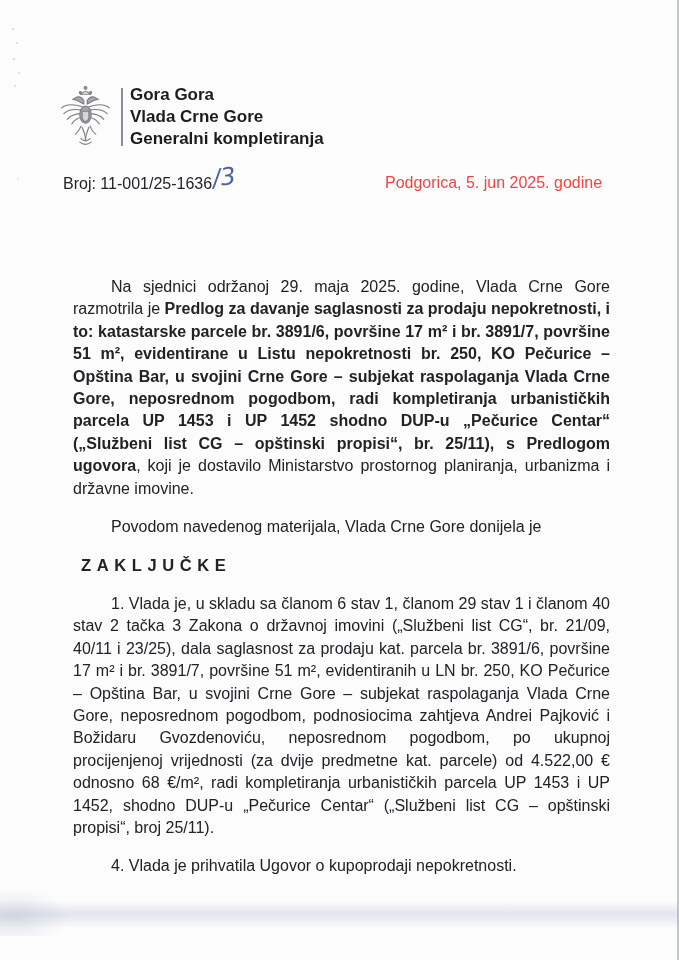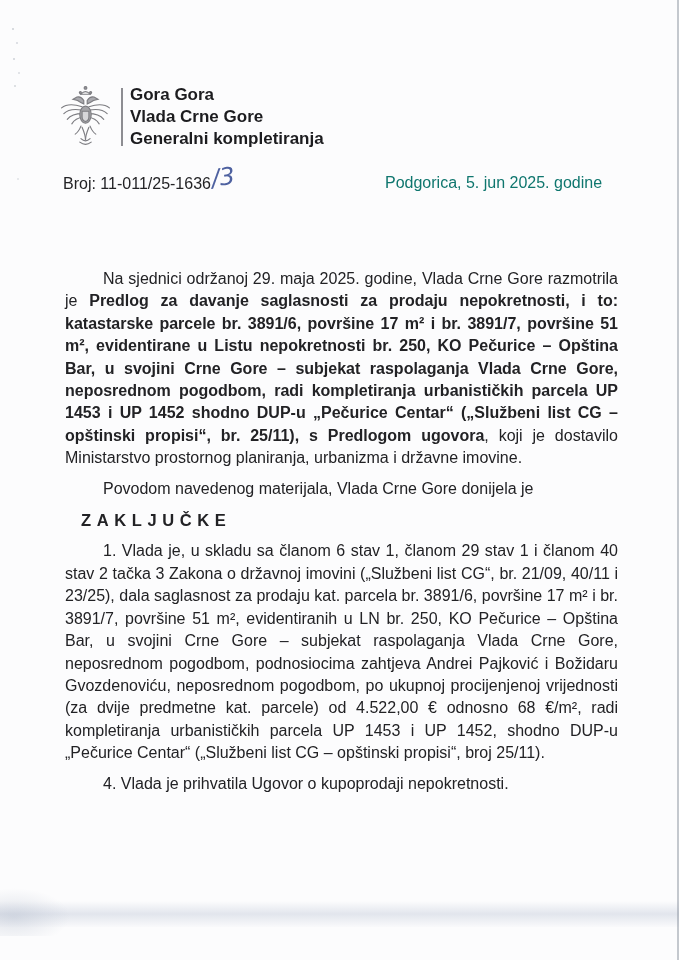--- a/index.html
+++ b/index.html
@@ -43,29 +43,29 @@
   .ref-row{position:absolute;left:63px;top:172px;width:560px;font-size:16px;color:#232326;}
   .ref-num{display:inline-block;}
   .handwrite{
     display:inline-block;
     font-family:"DejaVu Sans", sans-serif;
     font-style:italic;font-size:24px;line-height:18px;
     color:#4e61a0;
     transform:rotate(-7deg) translateY(-4px);
     margin-left:1px;
   }
-  .dateline{position:absolute;left:385px;top:174px;font-size:16px;color:#0f766e;}
+  .dateline{position:absolute;left:385px;top:174px;font-size:16px;color:#ef4444;}
 
   
   .doc-body{
     position:absolute;left:57px;top:260px;width:569px;
     font-size:16px;line-height:22.4px;color:#222225;
     text-align:justify;
   }
-  .doc-body p{margin:8px;text-indent:38px;}
+  .doc-body p{margin:16px;text-indent:38px;}
   .b{font-weight:bold;}
   .heading{
     font-weight:bold;font-size:16.5px;letter-spacing:0.34em;
     text-indent:0;margin:9px 0 9px 0 !important;
     transform:translateX(-14px);
   }
 </style>
 </head>
 <body>
 
@@ -115,21 +115,21 @@
     </svg>
   </div>
   <div class="hdr-divider"></div>
   <div class="org">
     <div>Gora Gora</div>
     <div>Vlada Crne Gore</div>
     <div>Generalni kompletiranja</div>
   </div>
 
   <div class="ref-row">
-    <span class="ref-num">Broj: 11-011/25-1636</span><span class="handwrite">/3</span>
+    <span class="ref-num">Broj: 11-001/25-1636</span><span class="handwrite">/3</span>
   </div>
   <div class="dateline">Podgorica, 5. jun 2025. godine</div>
 
   <div class="doc-body">
     <p><span>Na sjednici održanoj 29. maja 2025. godine, Vlada Crne Gore razmotrila je </span><span class="b">Predlog za davanje saglasnosti za prodaju nepokretnosti, i to: katastarske parcele br. 3891/6, površine 17 m² i br. 3891/7, površine 51 m², evidentirane u Listu nepokretnosti br. 250, KO Pečurice – Opština Bar, u svojini Crne Gore – subjekat raspolaganja Vlada Crne Gore, neposrednom pogodbom, radi kompletiranja urbanističkih parcela UP 1453 i UP 1452 shodno DUP-u „Pečurice Centar“ („Službeni list CG – opštinski propisi“, br. 25/11), s Predlogom ugovora</span><span>, koji je dostavilo Ministarstvo prostornog planiranja, urbanizma i državne imovine.</span></p>
     <p>Povodom navedenog materijala, Vlada Crne Gore donijela je</p>
     <p class="heading">ZAKLJUČKE</p>
     <p>1. Vlada je, u skladu sa članom 6 stav 1, članom 29 stav 1 i članom 40 stav 2 tačka 3 Zakona o državnoj imovini („Službeni list CG“, br. 21/09, 40/11 i 23/25), dala saglasnost za prodaju kat. parcela br. 3891/6, površine 17 m² i br. 3891/7, površine 51 m², evidentiranih u LN br. 250, KO Pečurice – Opština Bar, u svojini Crne Gore – subjekat raspolaganja Vlada Crne Gore, neposrednom pogodbom, podnosiocima zahtjeva Andrei Pajković i Božidaru Gvozdenoviću, neposrednom pogodbom, po ukupnoj procijenjenoj vrijednosti (za dvije predmetne kat. parcele) od 4.522,00 € odnosno 68 €/m², radi kompletiranja urbanističkih parcela UP 1453 i UP 1452, shodno DUP-u „Pečurice Centar“ („Službeni list CG – opštinski propisi“, broj 25/11).</p>
     <p>4. Vlada je prihvatila Ugovor o kupoprodaji nepokretnosti.</p>
   </div>

